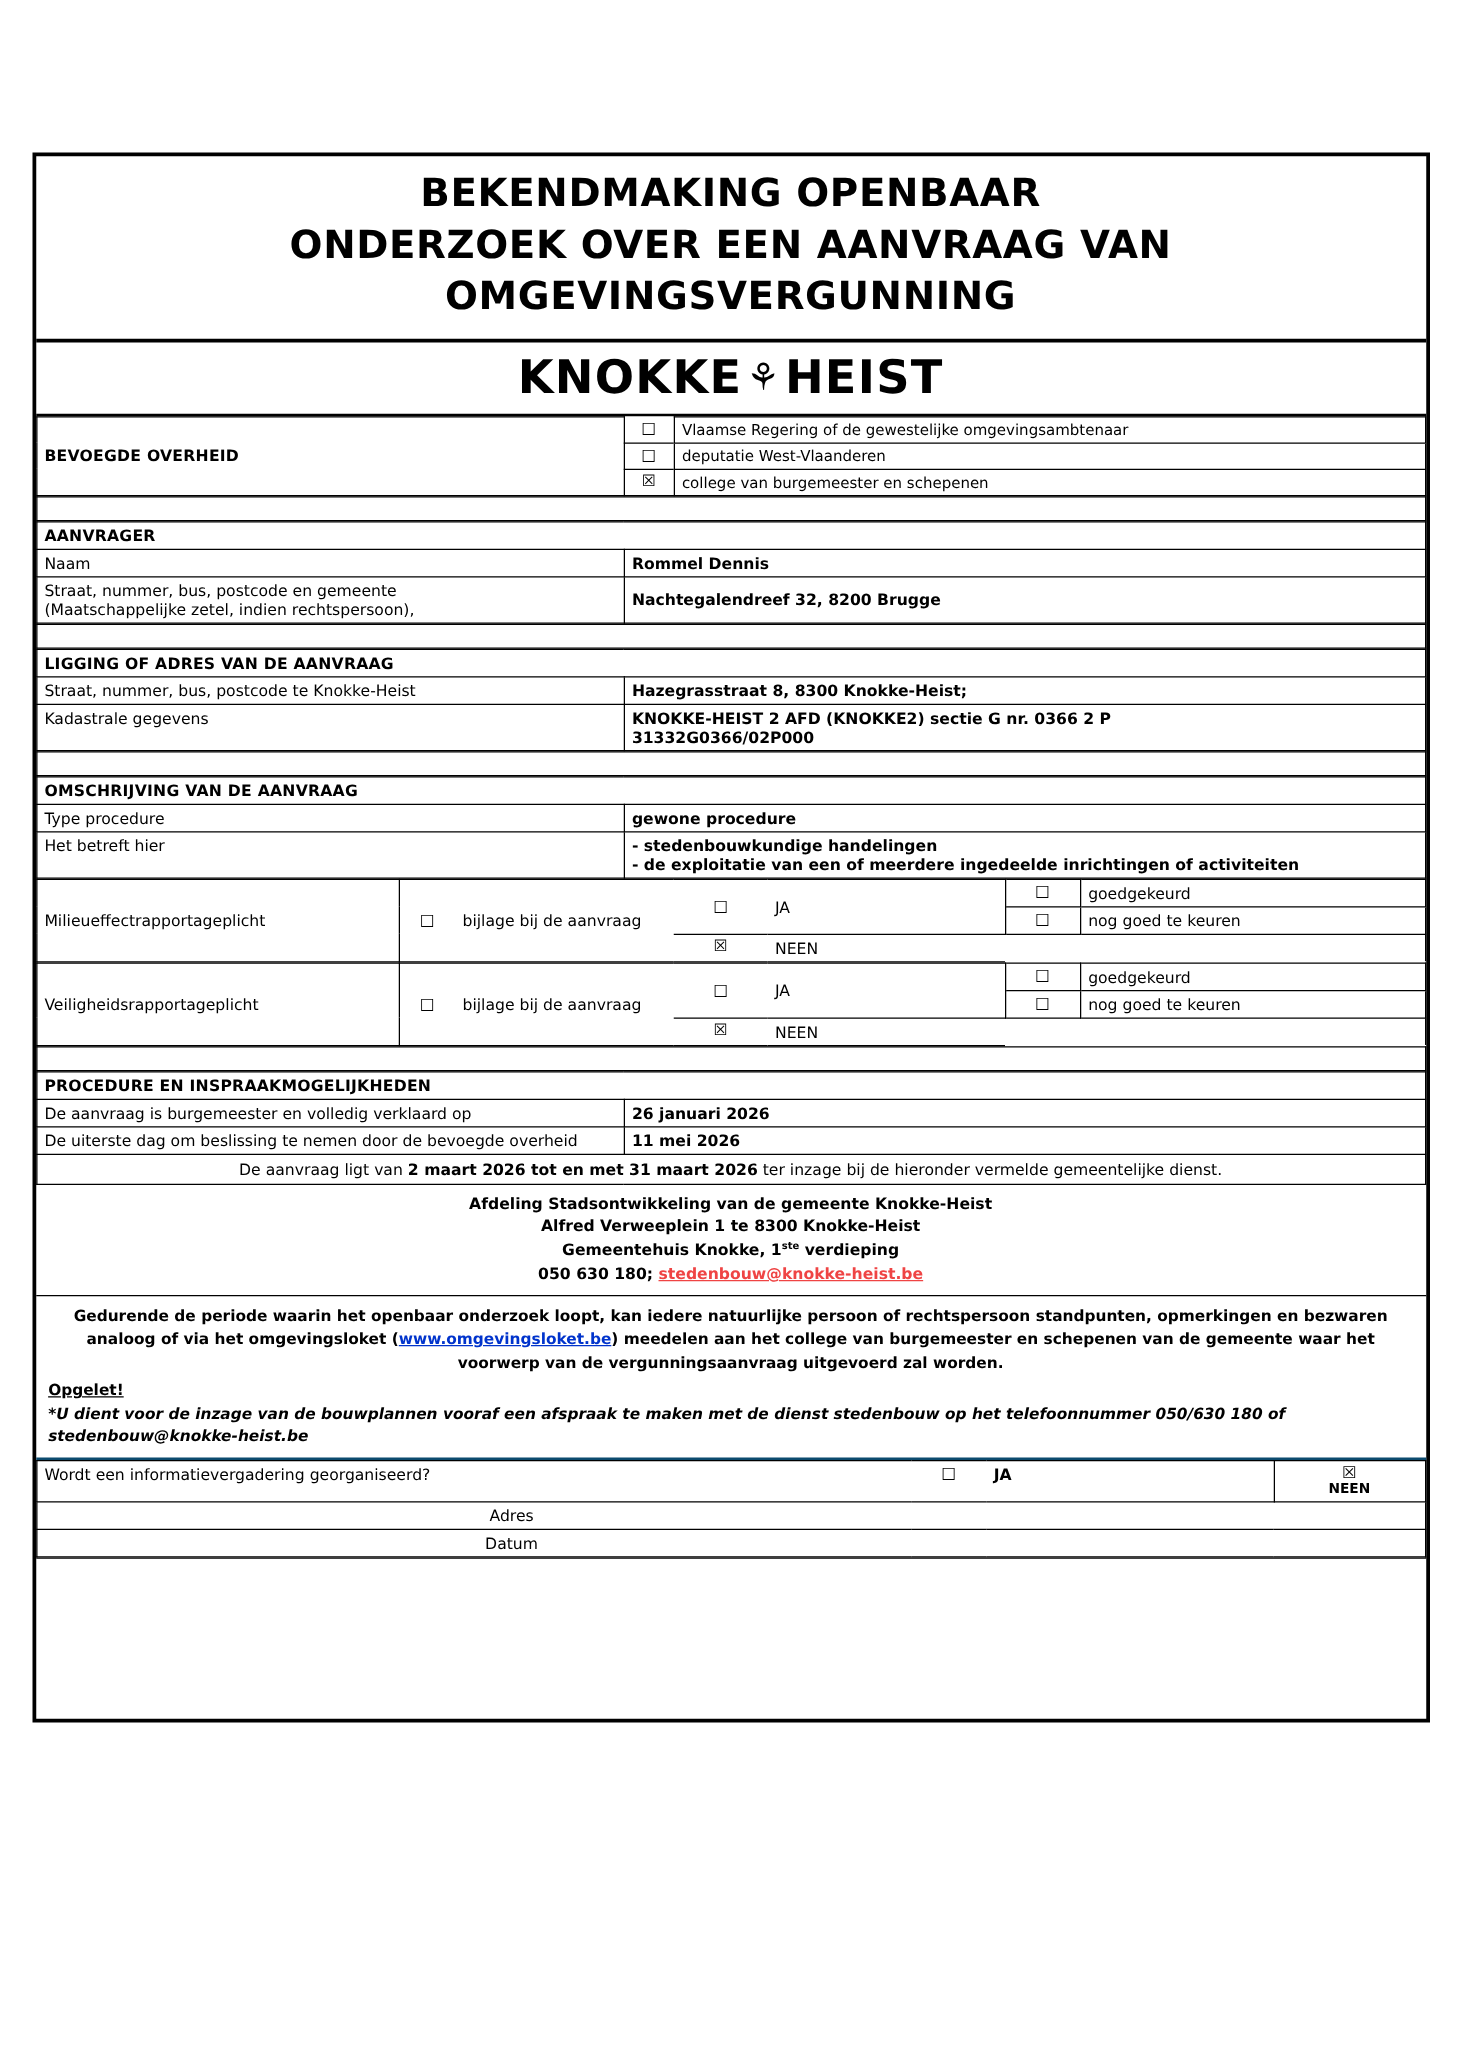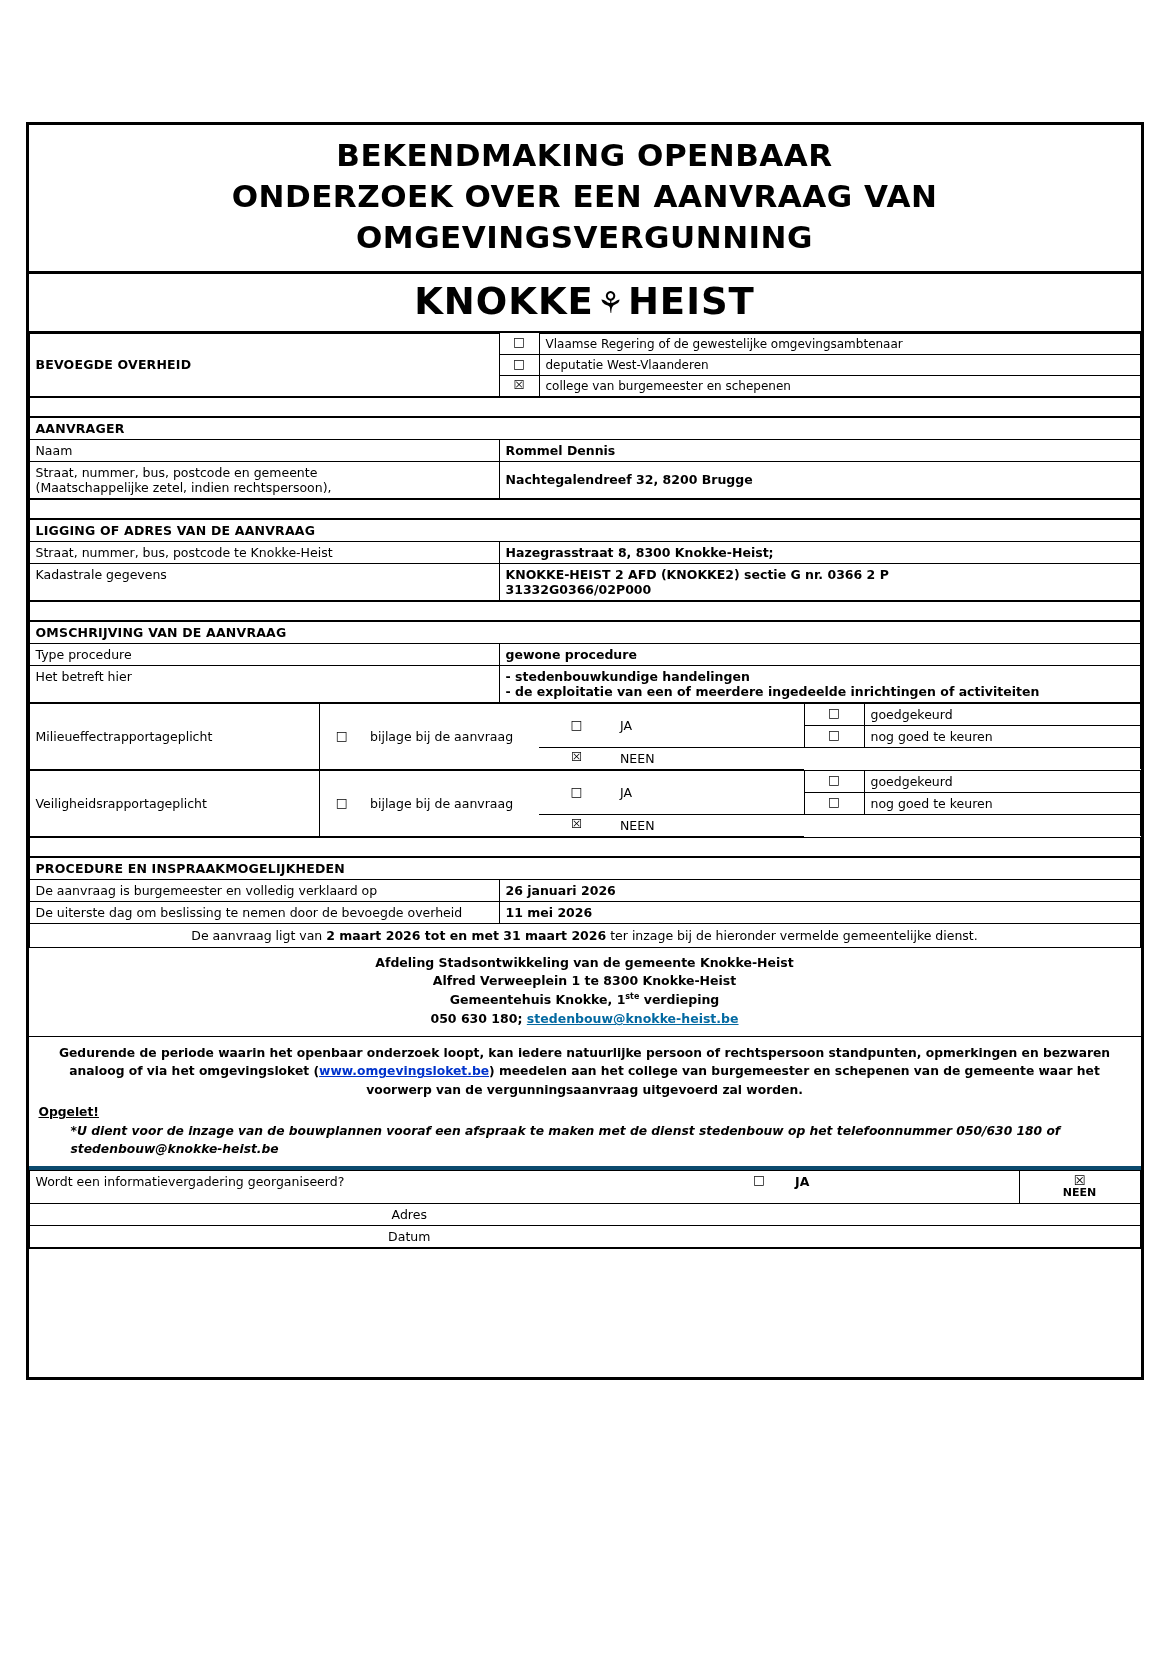--- a/index.html
+++ b/index.html
@@ -87,38 +87,38 @@
     line-height: 1;
   }
   .nb { border: none !important; }
   .center { text-align: center; }
   
   .auth td { vertical-align: middle; }
   .auth .opt { font-size: 12px; }
   
   .mer td { font-size: 12px; }
   .info-block {
-    border-bottom: 4px solid #0c4a6e;
+    border-bottom: 2px solid #0c4a6e;
     padding: 7px 10px 8px 10px;
     font-size: 12.3px;
     font-weight: bold;
     line-height: 1.5;
   }
   .info-block .ctr { text-align: center; }
   .info-block u { text-decoration: underline; }
-  .info-block .ital { font-style: italic; margin-left: 32px; }
+  .info-block .ital { font-style: italic; }
   .contact {
     text-align: center;
     font-size: 12.5px;
     font-weight: bold;
     line-height: 1.5;
     padding: 6px 0 7px 0;
     border-bottom: 1px solid #000;
   }
-  .contact a { color: #0369a1; }
+  .contact a { color: #ef4444; }
   .blank-area {
     height: 128px;
     border-top: 1px solid #000;
   }
   sup { font-size: 8px; }
 </style>
 </head>
 <body>
 
 <div class="page">

